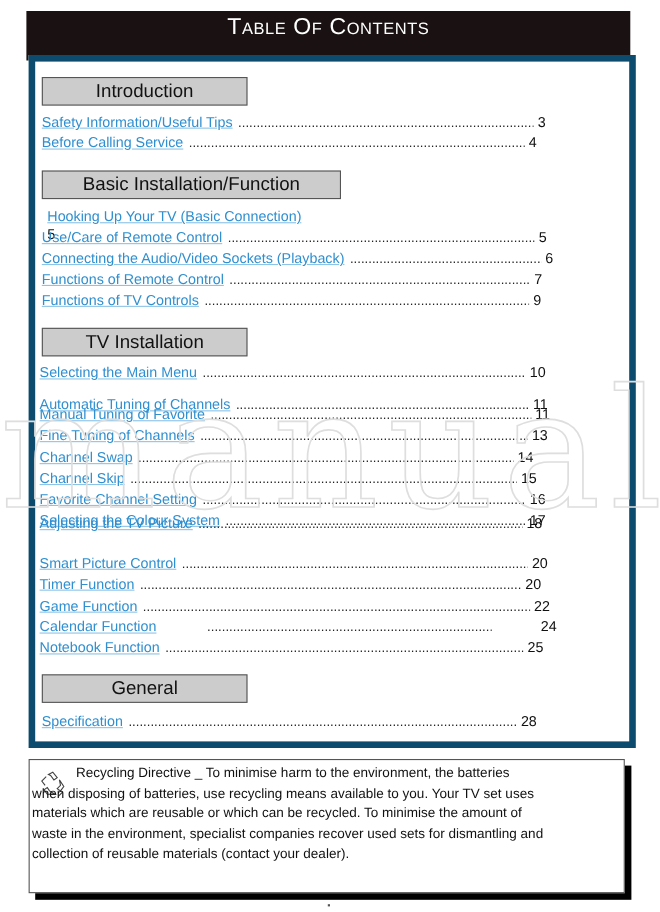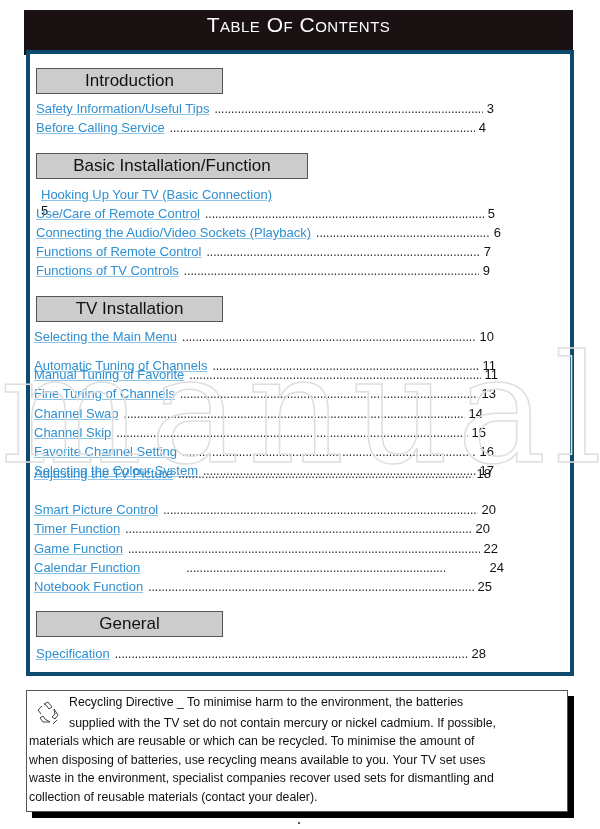--- a/index.html
+++ b/index.html
@@ -11,21 +11,21 @@
       position: absolute; left: 24px; top: 10px; width: 549px; height: 45px;
       background: #1a1212; color: #ffffff; text-align: center;
       font-family: "Liberation Sans", sans-serif; font-size: 21px; line-height: 29px;
       font-variant: small-caps; letter-spacing: 0.5px;
     }
     .toc-shadow {
       position: absolute; left: 32px; top: 56px; width: 542px; height: 620px; background: #000;
     }
     .toc-box {
       position: absolute; left: 26px; top: 50px; width: 540px; height: 618px;
-      background: #fff; border: 4px solid #0c4a6e;
+      background: #fff; border: 6px solid #0c4a6e;
     }
     .watermark {
       position: absolute; left: 0; top: 345px; width: 600px; height: 130px;
       font-family: "DejaVu Serif", serif; font-size: 150px; line-height: 130px;
       color: transparent; -webkit-text-stroke: 1.5px #dedede; letter-spacing: 8px;
       pointer-events: none; white-space: nowrap; z-index: 3;
     }
     .section-header {
       position: absolute; background: #cccccc; border: 1px solid #555;
       font-size: 17px; text-align: center; color: #111; line-height: 24px; height: 24px;
@@ -192,21 +192,20 @@
     <g fill="none" stroke="#444" stroke-width="1">
       <path d="M9 4 L13 2 L17 7 L14 9 L11 5 Z"></path>
       <path d="M19 9 L23 15 L20 19 L17 17 L20 14 Z"></path>
       <path d="M15 22 L8 22 L5 18 L8 16 L10 19 Z"></path>
       <path d="M6 14 L3 10 L7 6"></path>
       <path d="M22 20 L18 24"></path>
     </g>
   </svg>
   <div class="recycle-text">
     <span class="indent1">Recycling Directive _ To minimise harm to the environment, the batteries</span>
-    <span class="indent2">supplied with the TV set do not contain mercury or nickel cadmium. If possible,</span>
+    <span style="display:block">when disposing of batteries, use recycling means available to you. Your TV set uses</span>
     <span style="display:block">materials which are reusable or which can be recycled. To minimise the amount of</span>
-    <span style="display:block">when disposing of batteries, use recycling means available to you. Your TV set uses</span>
     <span style="display:block">waste in the environment, specialist companies recover used sets for dismantling and</span>
     <span style="display:block">collection of reusable materials (contact your dealer).</span>
   </div>
 </div>
 
 <div class="tick"></div>
 
 </body></html>

